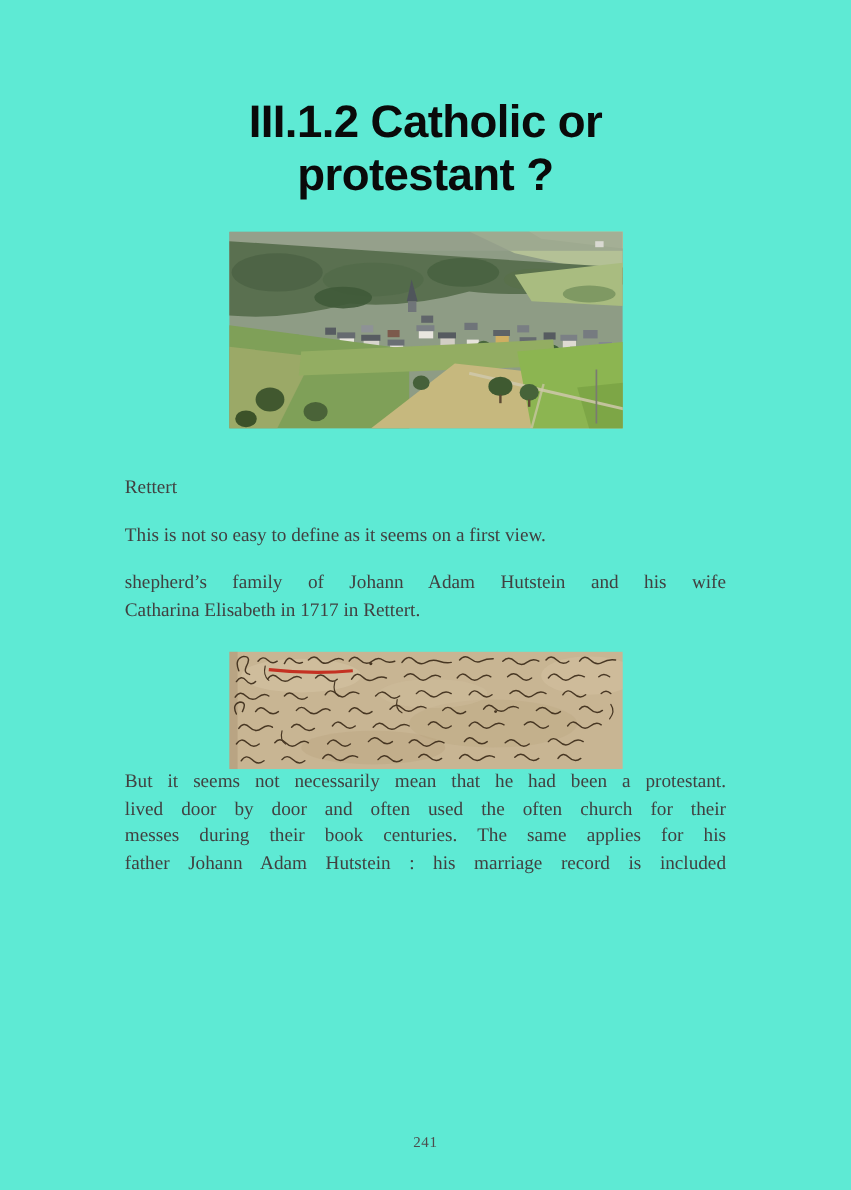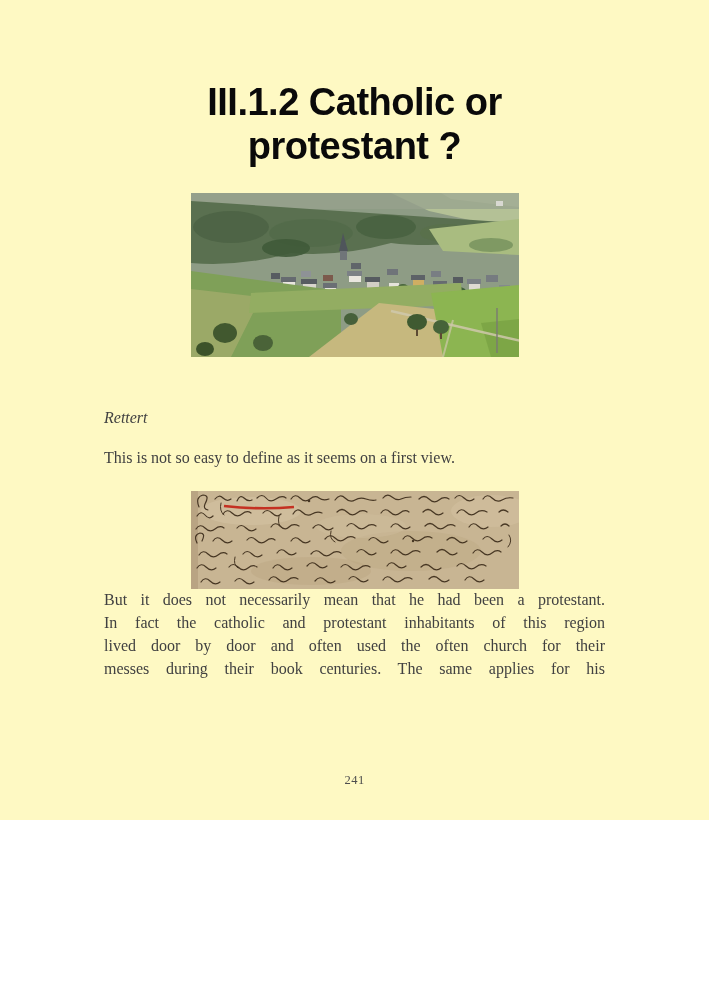--- a/index.html
+++ b/index.html
@@ -1,21 +1,21 @@
 <!DOCTYPE html>
 <html><head>
 <meta charset="utf-8">
 <style>
   html, body { margin: 0; padding: 0; background: #ffffff; }
   .page {
     position: relative;
     width: 709px;
-    height: 820px;
+    height: 992px;
     margin: 0 auto;
-    background: #fef9c3;
+    background: #5eead4;
     font-family: "Liberation Serif", serif;
     color: #414141;
     overflow: hidden;
   }
   .doc-title {
     margin: 80px auto 0;
     text-align: center;
     font-family: "Liberation Sans", sans-serif;
     font-weight: bold;
     font-size: 38px;
@@ -32,21 +32,21 @@
   }
   .figure.photo { margin-top: 25px; }
   .figure.manuscript { margin-top: 22px; }
   .text-col {
     width: 501px;
     margin: 0 auto;
     font-size: 16px;
     line-height: 22.7px;
   }
   .para { margin: 0 0 17px 0; }
-  .place-label { margin-top: 50px; font-style: italic; }
+  .place-label { margin-top: 39px; }
   .caption-block { margin-top: 42px; }
   .jline {
     text-align: justify;
     text-align-last: justify;
   }
   .jline.last-left { text-align-last: left; }
   .page-number {
     position: absolute;
     left: 0; right: 0;
     bottom: 33px;
@@ -156,20 +156,22 @@
         <rect x="249" y="140" width="2" height="6" fill="#5c4a33"></rect>
         <line x1="306" y1="115" x2="306" y2="160" stroke="#7a7a72" stroke-width="1.4"></line>
       </g>
     </svg>
   </div>
 
   <div class="text-col">
     <p class="para place-label">Rettert</p>
     <p class="para">This is not so easy to define as it seems on a first view.</p>
     <div class="para">
+      <div class="jline">shepherd’s family of Johann Adam Hutstein and his wife</div>
+      <div class="jline last-left">Catharina Elisabeth in 1717 in Rettert.</div>
     </div>
   </div>
 
   <div class="figure manuscript">
     <svg width="328" height="98" viewBox="0 0 328 98" xmlns="http://www.w3.org/2000/svg">
       <rect x="0" y="0" width="328" height="98" fill="#c8b593"></rect>
       <g>
         <ellipse cx="60" cy="20" rx="50" ry="14" fill="#d8c8a8" opacity="0.45"></ellipse>
         <ellipse cx="220" cy="60" rx="70" ry="20" fill="#bba581" opacity="0.35"></ellipse>
         <ellipse cx="300" cy="20" rx="40" ry="16" fill="#d6c6a6" opacity="0.4"></ellipse>
@@ -192,22 +194,22 @@
         <path d="M10,91 q4,-6 9,-1 t10,1 M44,90 q4,-5 9,0 t10,1 M78,89 q4,-6 9,-1 t10,1 t10,-1 M124,90 q5,-6 10,-1 t10,1 M158,88 q4,-5 9,0 t10,1 M192,89 q4,-6 9,-1 t10,1 t10,-1 M238,88 q5,-5 10,0 t10,1 M274,89 q4,-6 9,-1 t10,1"></path>
         <circle cx="118" cy="10" r="1.3" fill="#3a2a18" stroke="none"></circle>
         <circle cx="222" cy="50" r="1.2" fill="#3a2a18" stroke="none"></circle>
       </g>
       <path d="M33,15 q36,4 70,1" stroke="#c43122" stroke-width="2.6" fill="none"></path>
     </svg>
   </div>
 
   <div class="text-col">
     <div class="para">
-      <div class="jline">But it does not necessarily mean that he had been a protestant.</div>
-      <div class="jline">In fact the catholic and protestant inhabitants of this region</div>
+      <div class="jline">But it seems not necessarily mean that he had been a protestant.</div>
       <div class="jline">lived door by door and often used the often church for their</div>
       <div class="jline">messes during their book centuries. The same applies for his</div>
+      <div class="jline">father Johann Adam Hutstein : his marriage record is included</div>
     </div>
   </div>
 
   <div class="page-number">241</div>
 
 </div>
 
 </body></html>

